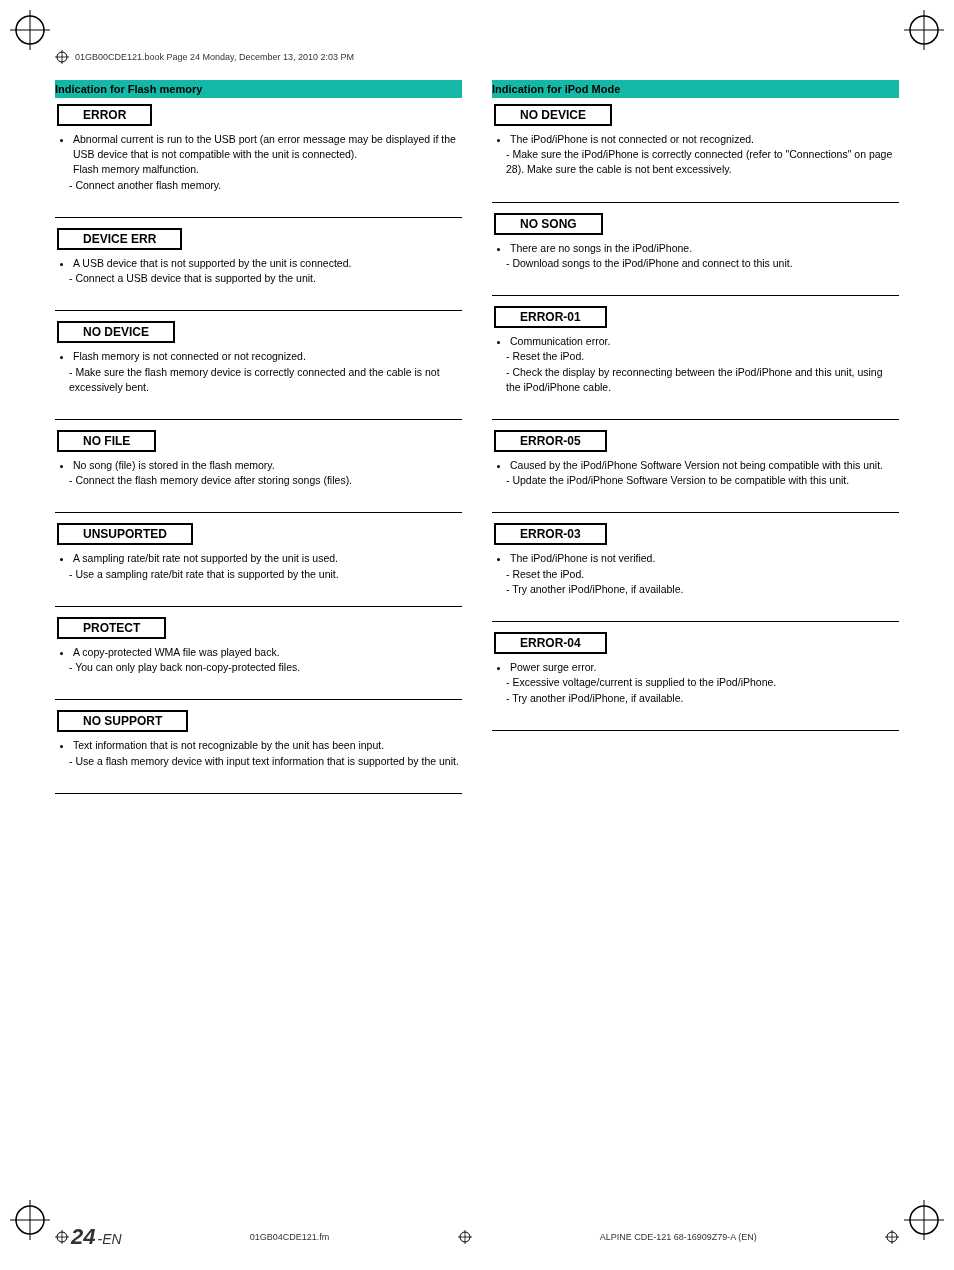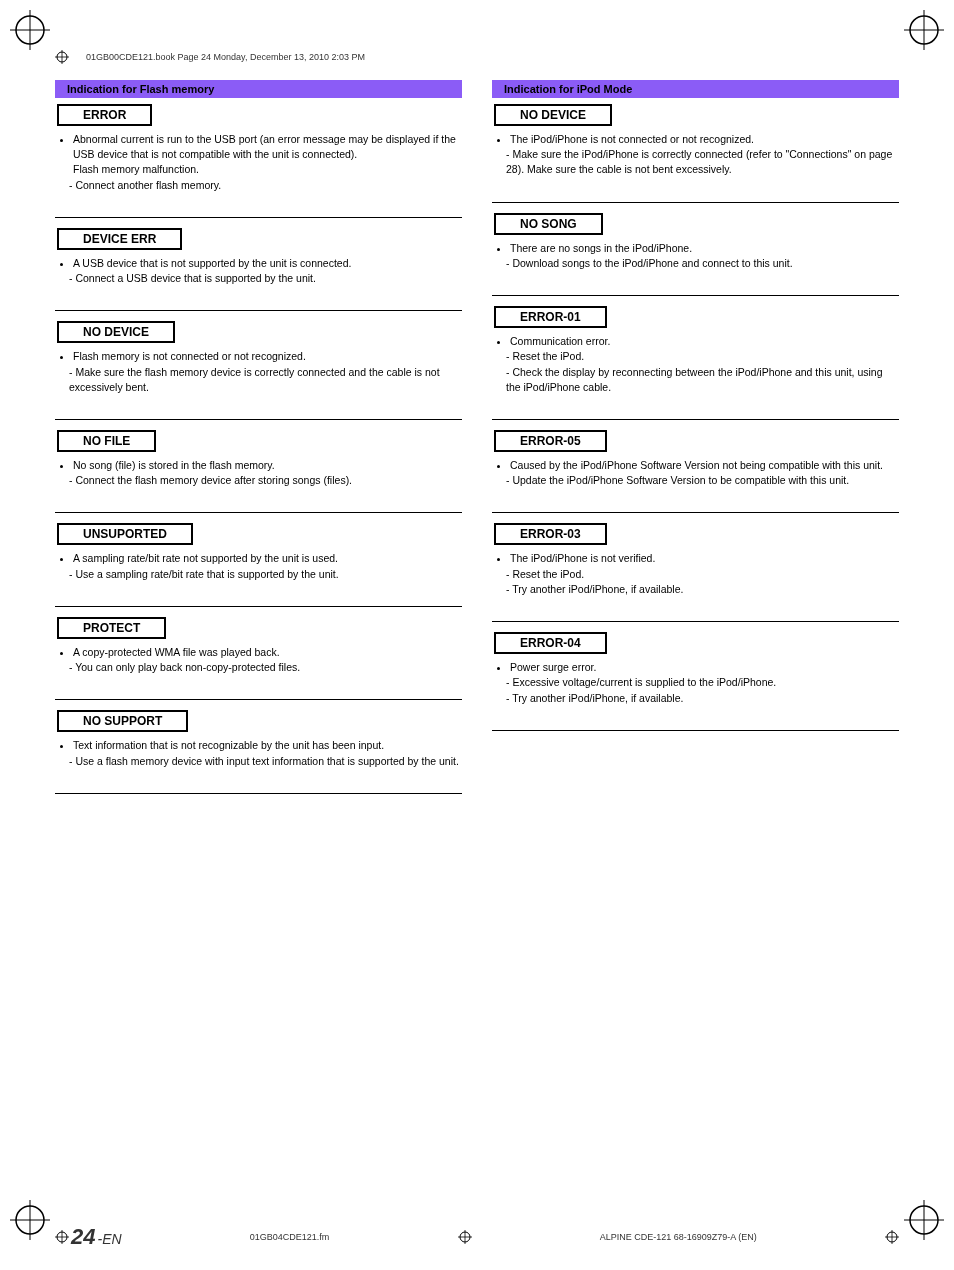--- a/index.html
+++ b/index.html
@@ -39,21 +39,21 @@
     
     .header-bar {
       position: absolute;
       top: 50px;
       left: 55px;
       right: 55px;
       font-size: 9px;
       color: #333;
       display: flex;
       align-items: center;
-      gap: 17px;
+      gap: 6px;
     }
 
     
     .main-content {
       position: absolute;
       top: 80px;
       left: 55px;
       right: 55px;
       bottom: 80px;
       display: flex;
@@ -71,22 +71,22 @@
     
     .right-col {
       flex: 1;
       display: flex;
       flex-direction: column;
       gap: 0;
     }
 
     
     .section-header {
-      background: #8b5cf6;
-      padding: 3px 12px;
+      background: #14b8a6;
+      padding: 3px 0;
       font-size: 11px;
       font-weight: bold;
       margin-bottom: 6px;
     }
 
     
     .status-box {
       border: 2px solid #000;
       padding: 2px 24px;
       display: inline-block;

